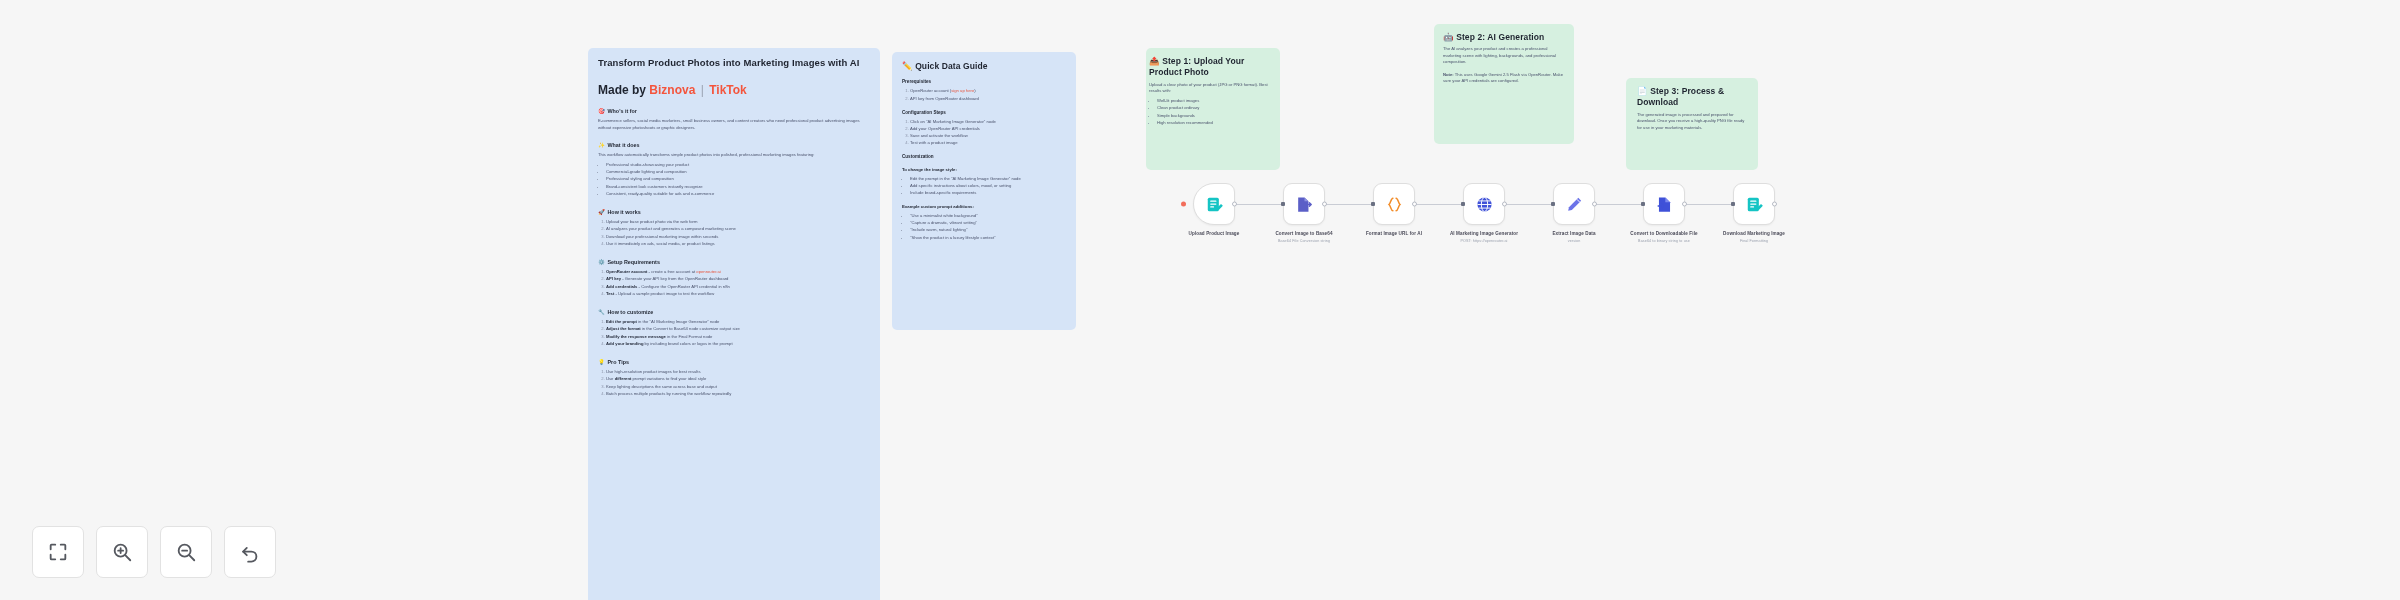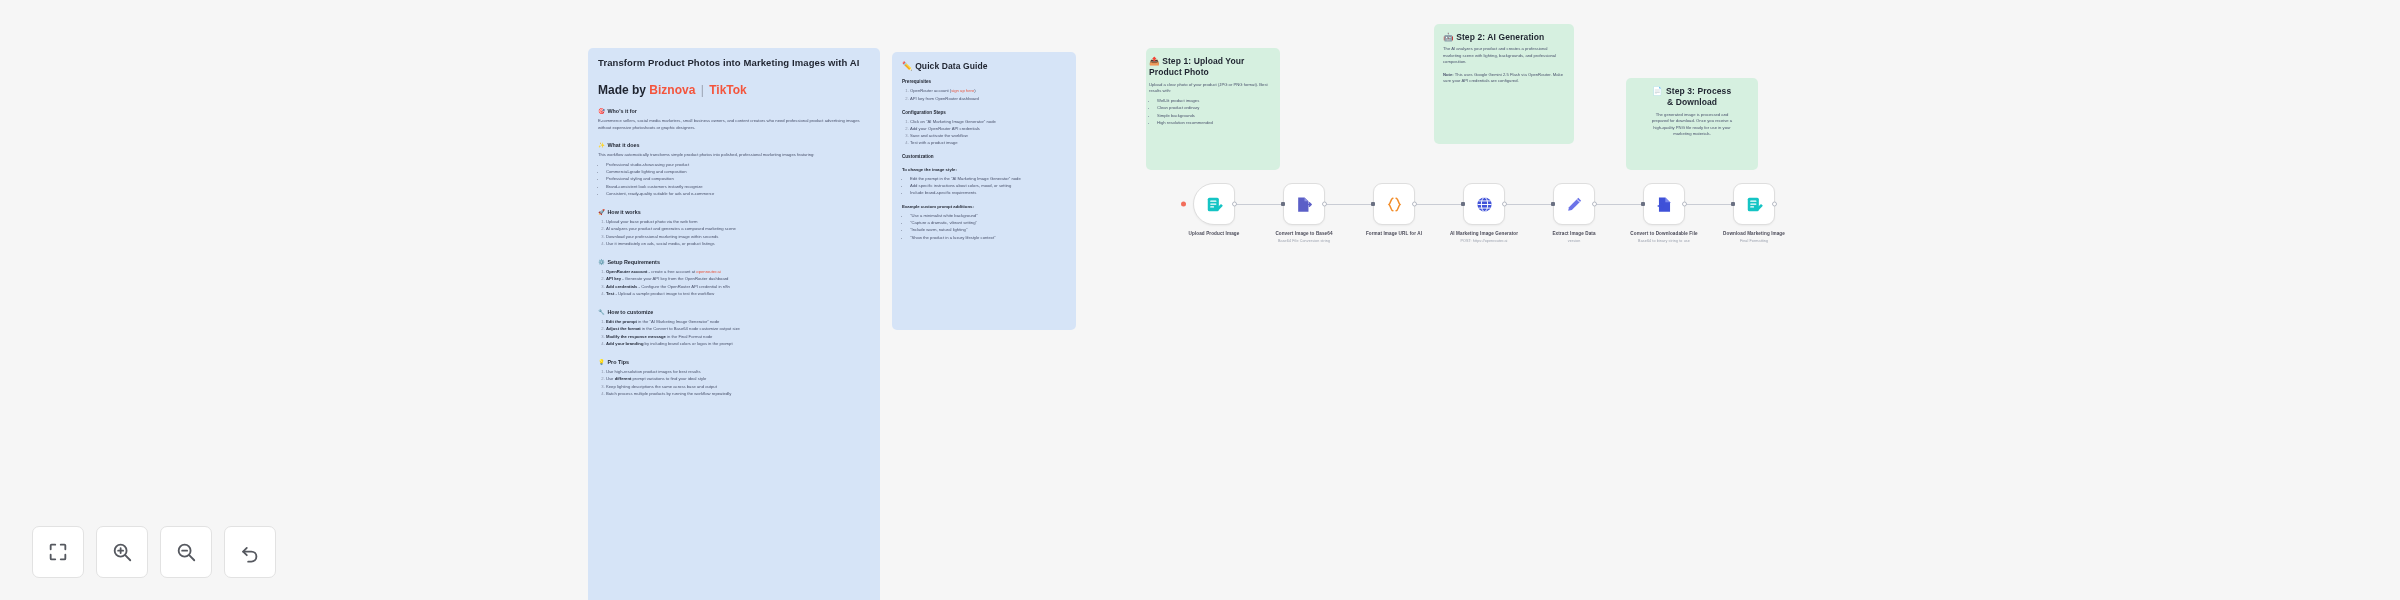--- a/index.html
+++ b/index.html
@@ -319,21 +319,21 @@
       </div>
       <div class="para">The AI analyzes your product and creates a professional marketing scene with lighting, backgrounds, and professional composition.</div>
       <div class="para" style="margin-top:6px;">
         <b>Note:</b>
         <span>This uses Google Gemini 2.5 Flash via OpenRouter. Make sure your API credentials are configured.</span>
       </div>
     </div>
   </div>
 
   <div class="sticky green" style="left:1626px; top:78px; width:132px; height:92px;">
-    <div class="note-inner" style="padding:8px 25px;text-align:center;">
+    <div class="note-inner" style="padding:8px 11px;">
       <div class="note-title">
         <span class="emo">📄</span>
         <span>Step 3: Process &amp; Download</span>
       </div>
       <div class="para">The generated image is processed and prepared for download. Once you receive a high-quality PNG file ready for use in your marketing materials.</div>
     </div>
   </div>
 
   <div class="conn" style="left:1235px; top:204px; width:46px;"></div>
   <div class="conn" style="left:1325px; top:204px; width:46px;"></div>

